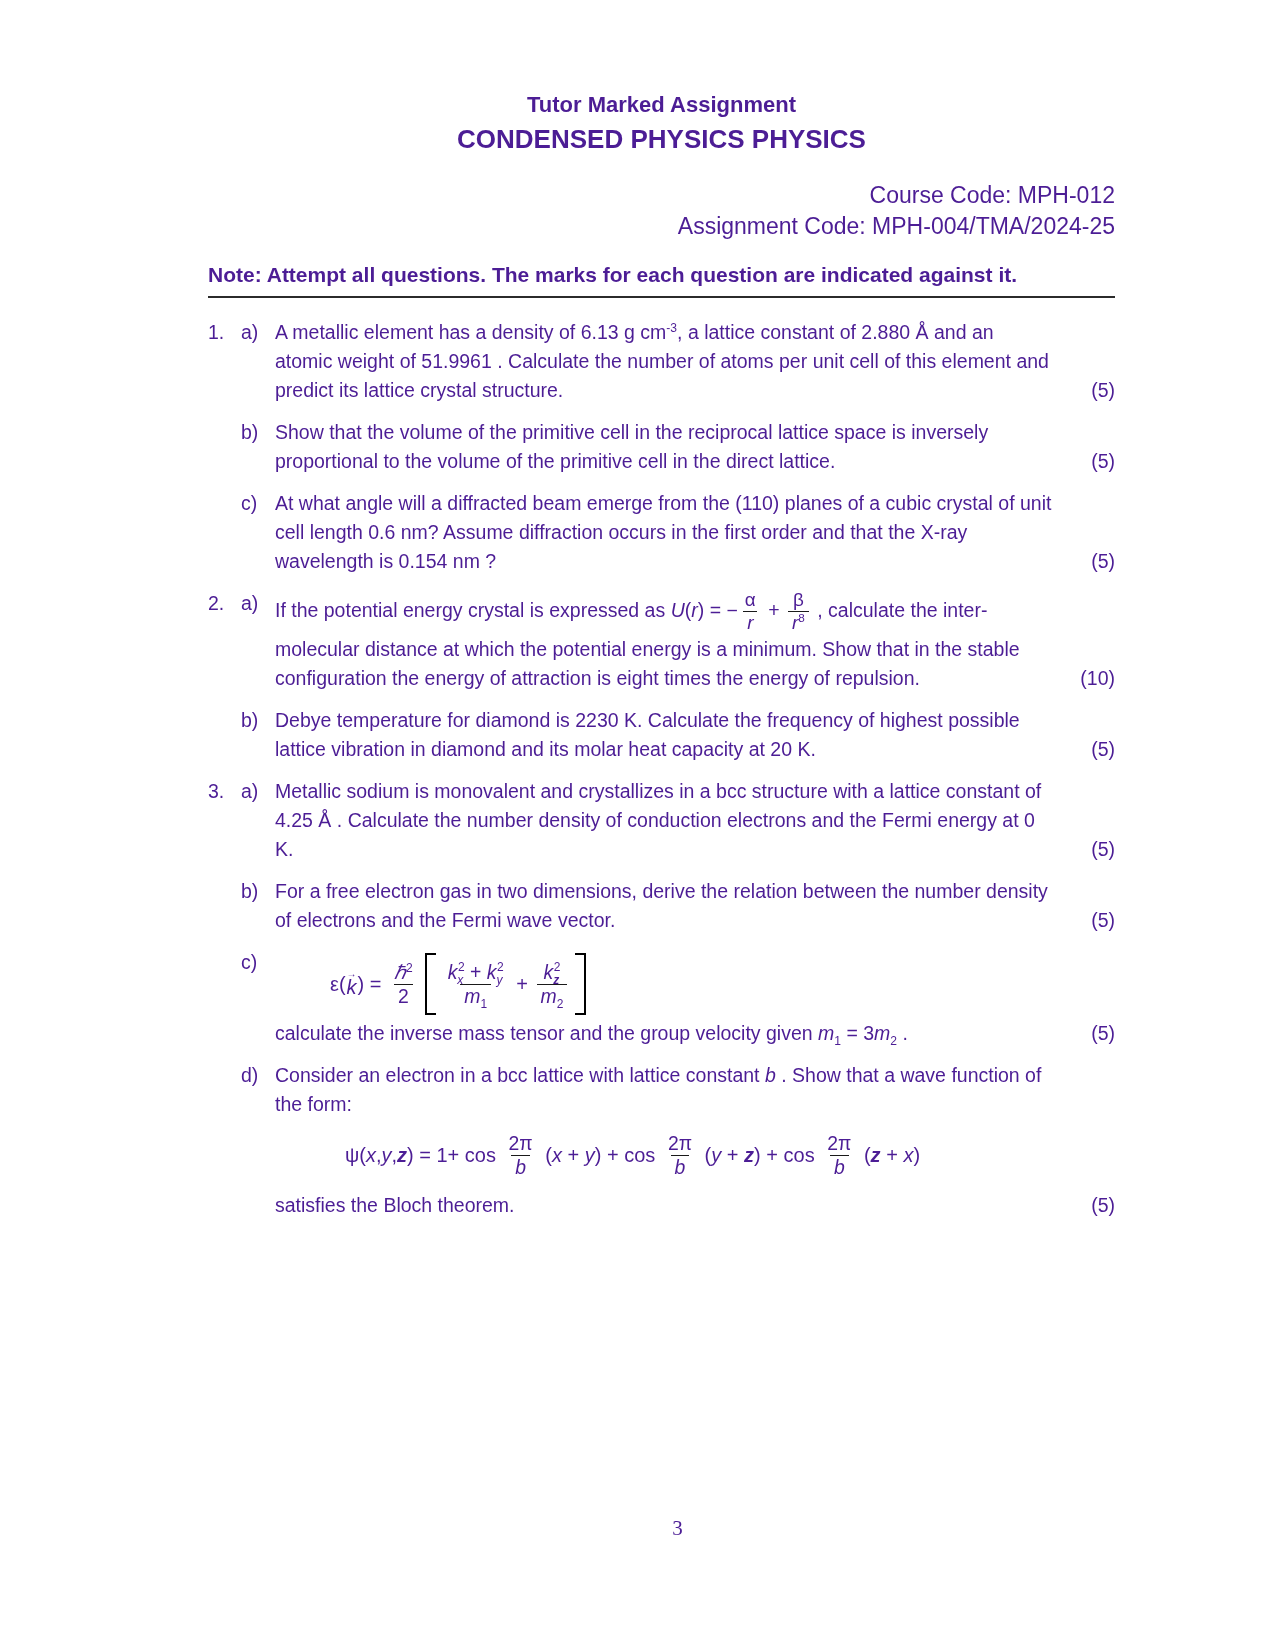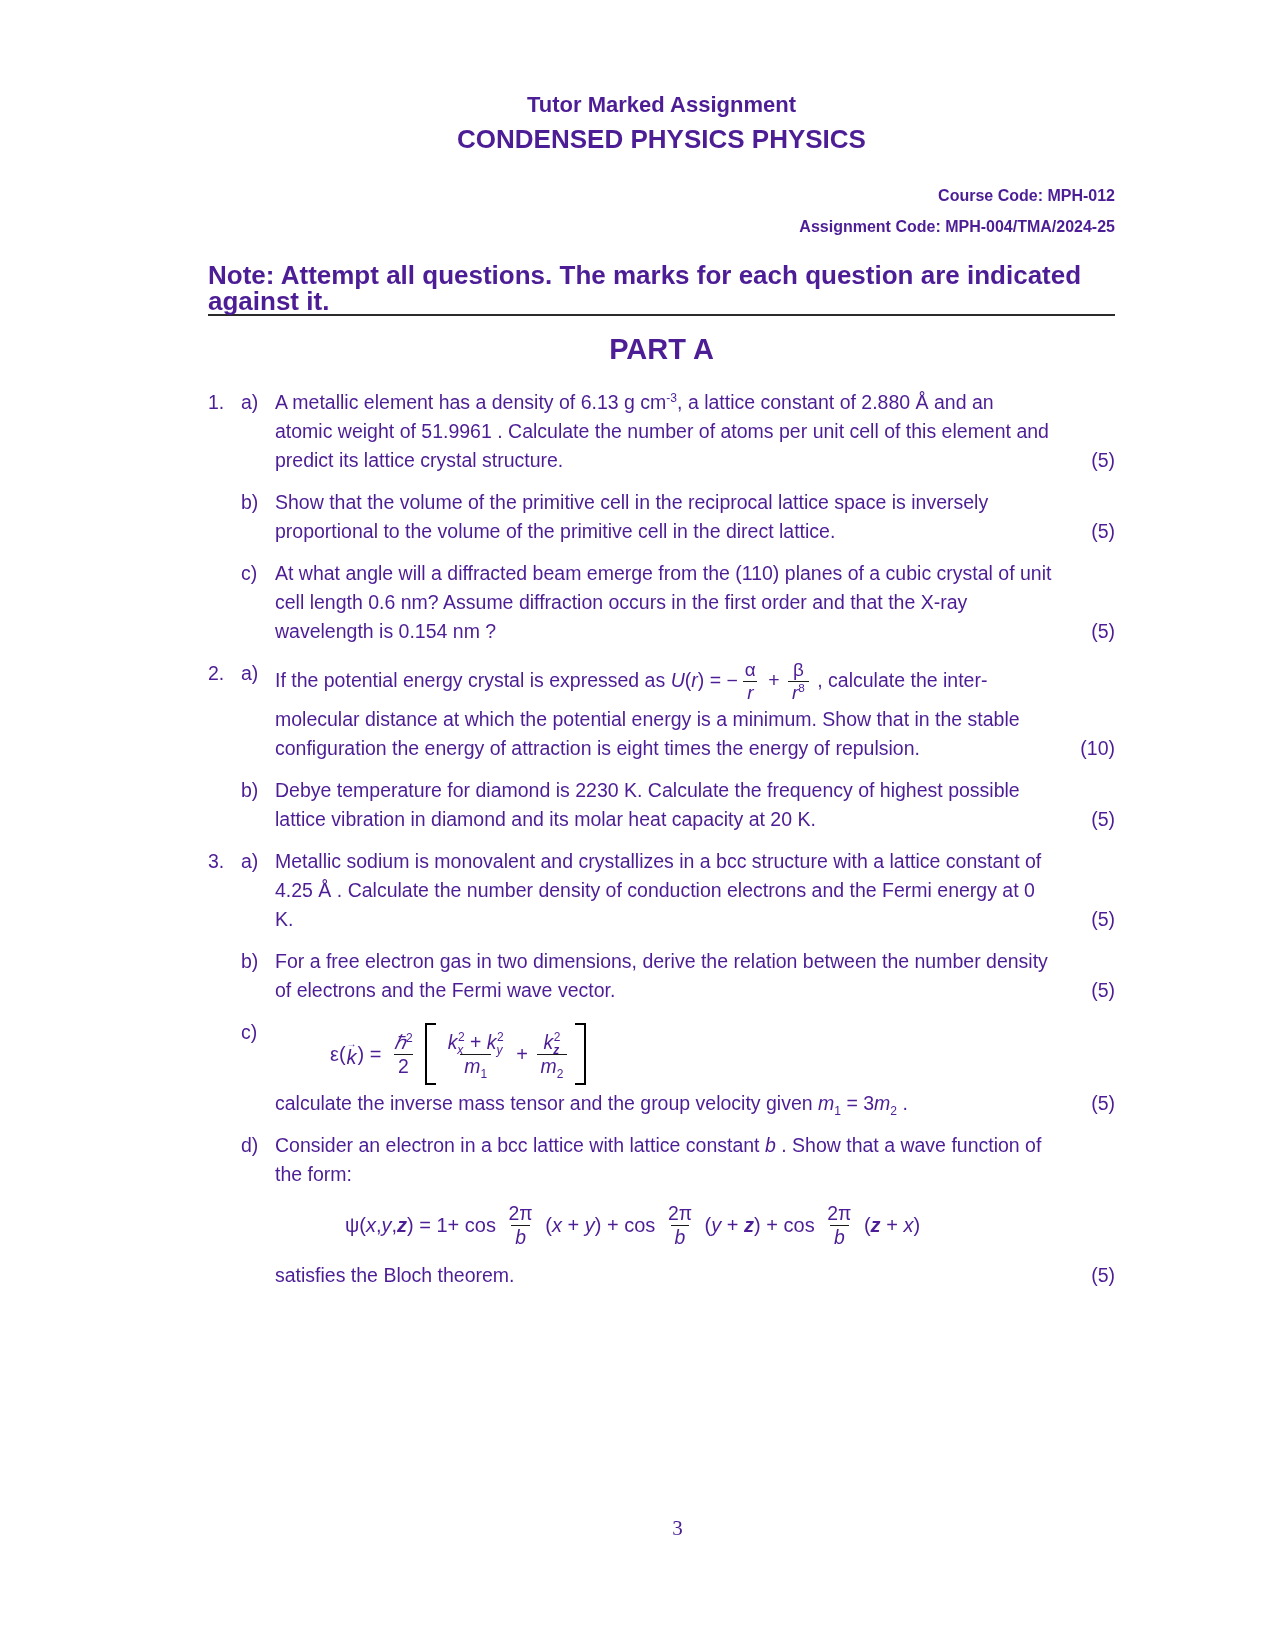--- a/index.html
+++ b/index.html
@@ -13,26 +13,27 @@
     margin-left:40px;
   }
   .content {
     position:absolute;
     left:168px; top:0;
     width:907px;
     padding-top:90px;
   }
   .doc-title1 { font-size:22px; font-weight:bold; text-align:center; line-height:30px; }
   .doc-title2 { font-size:26px; font-weight:bold; text-align:center; line-height:34px; margin-top:2px; }
-  .meta { margin-top:24px; text-align:right; font-weight:bold; font-size:16px; line-height:31px; }
+  .meta { margin-top:24px; text-align:right; font-weight:normal; font-size:23px; line-height:31px; }
   .note {
     margin-top:20px;
     font-weight:bold;
-    font-size:26px;
+    font-size:21px;
     line-height:26px;
+    padding-bottom:8px;
     border-bottom:2px solid #2b2b2b;
   }
   .part-title { margin-top:14px; font-size:29px; font-weight:bold; text-align:center; line-height:38px; }
   .questions { margin-top:20px; font-size:19.5px; line-height:29px; }
 
   .q { display:flex; margin-bottom:13px; }
   .q-num { width:33px; flex:none; }
   .q-letter { width:34px; flex:none; }
   .q-body { flex:1; min-width:0; }
 
@@ -81,21 +82,20 @@
 
 <div class="page">
   <div class="content">
     <div class="doc-title1">Tutor Marked Assignment</div>
     <div class="doc-title2">CONDENSED PHYSICS PHYSICS</div>
     <div class="meta">
       <div>Course Code: MPH-012</div>
       <div>Assignment Code: MPH-004/TMA/2024-25</div>
     </div>
     <div class="note">Note: Attempt all questions. The marks for each question are indicated against it.</div>
-    <div class="part-title">PART A</div>
     <div class="questions">
         <div class="q">
           <div class="q-num">1.</div>
           <div class="q-letter">a)</div>
           <div class="q-body">
             <div class="q-para"><span class="tx">A metallic element has a density of  6.13 g cm</span><sup>-3</sup><span class="tx">, a lattice constant of 2.880 Å and an atomic weight of 51.9961 . Calculate the number of atoms per unit cell of this element and predict its lattice crystal structure.</span><span class="marks">(5)</span></div>
           </div>
         </div>
         <div class="q">
           <div class="q-num"></div>

